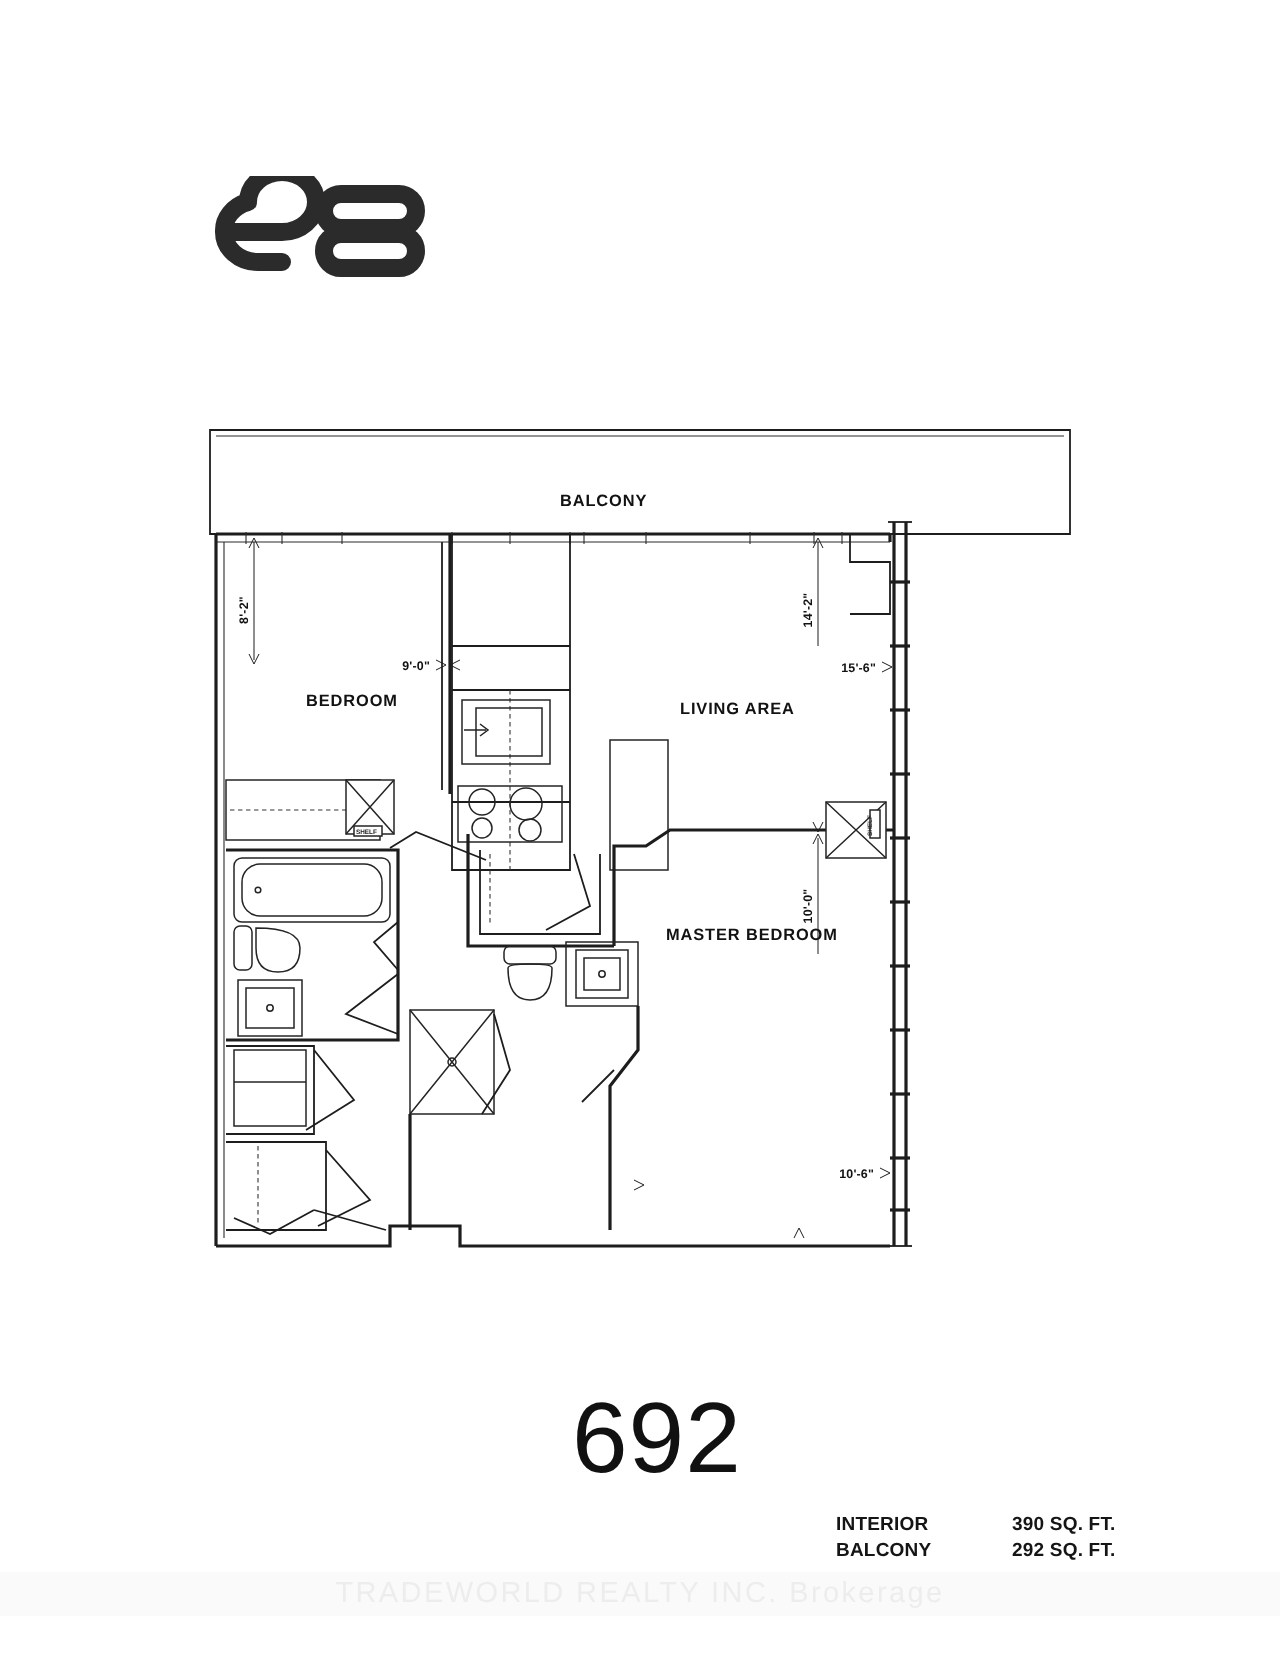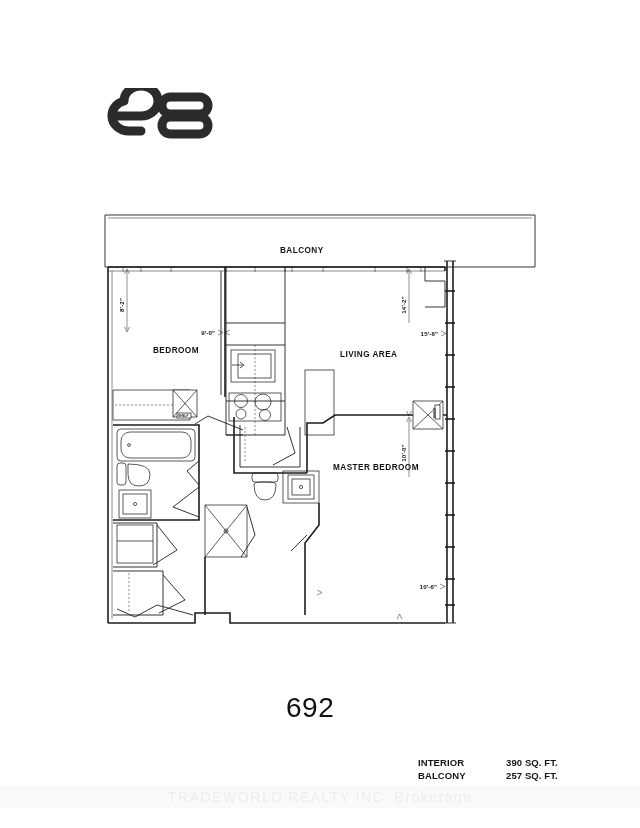--- a/index.html
+++ b/index.html
@@ -34,21 +34,21 @@
     width: 450px;
     height: 430px;
   }
   #plan svg { display: block; }
 
   
   #unit-number {
     position: absolute;
     left: 286px;
     top: 694px;
-    font-size: 28px;
+    font-size: 50px;
     font-weight: 400;
     letter-spacing: 0.5px;
     color: #111;
     line-height: 1;
   }
 
   
   #area-table {
     position: absolute;
     left: 418px;
@@ -351,17 +351,17 @@
 
 <div id="unit-number">692</div>
 
 <div id="area-table">
   <div class="area-row">
     <span class="area-label">INTERIOR</span>
     <span class="area-value">390 SQ. FT.</span>
   </div>
   <div class="area-row">
     <span class="area-label">BALCONY</span>
-    <span class="area-value">257 SQ. FT.</span>
+    <span class="area-value">292 SQ. FT.</span>
   </div>
 </div>
 
 <div id="watermark">TRADEWORLD REALTY INC. Brokerage</div>
 
 </body></html>

